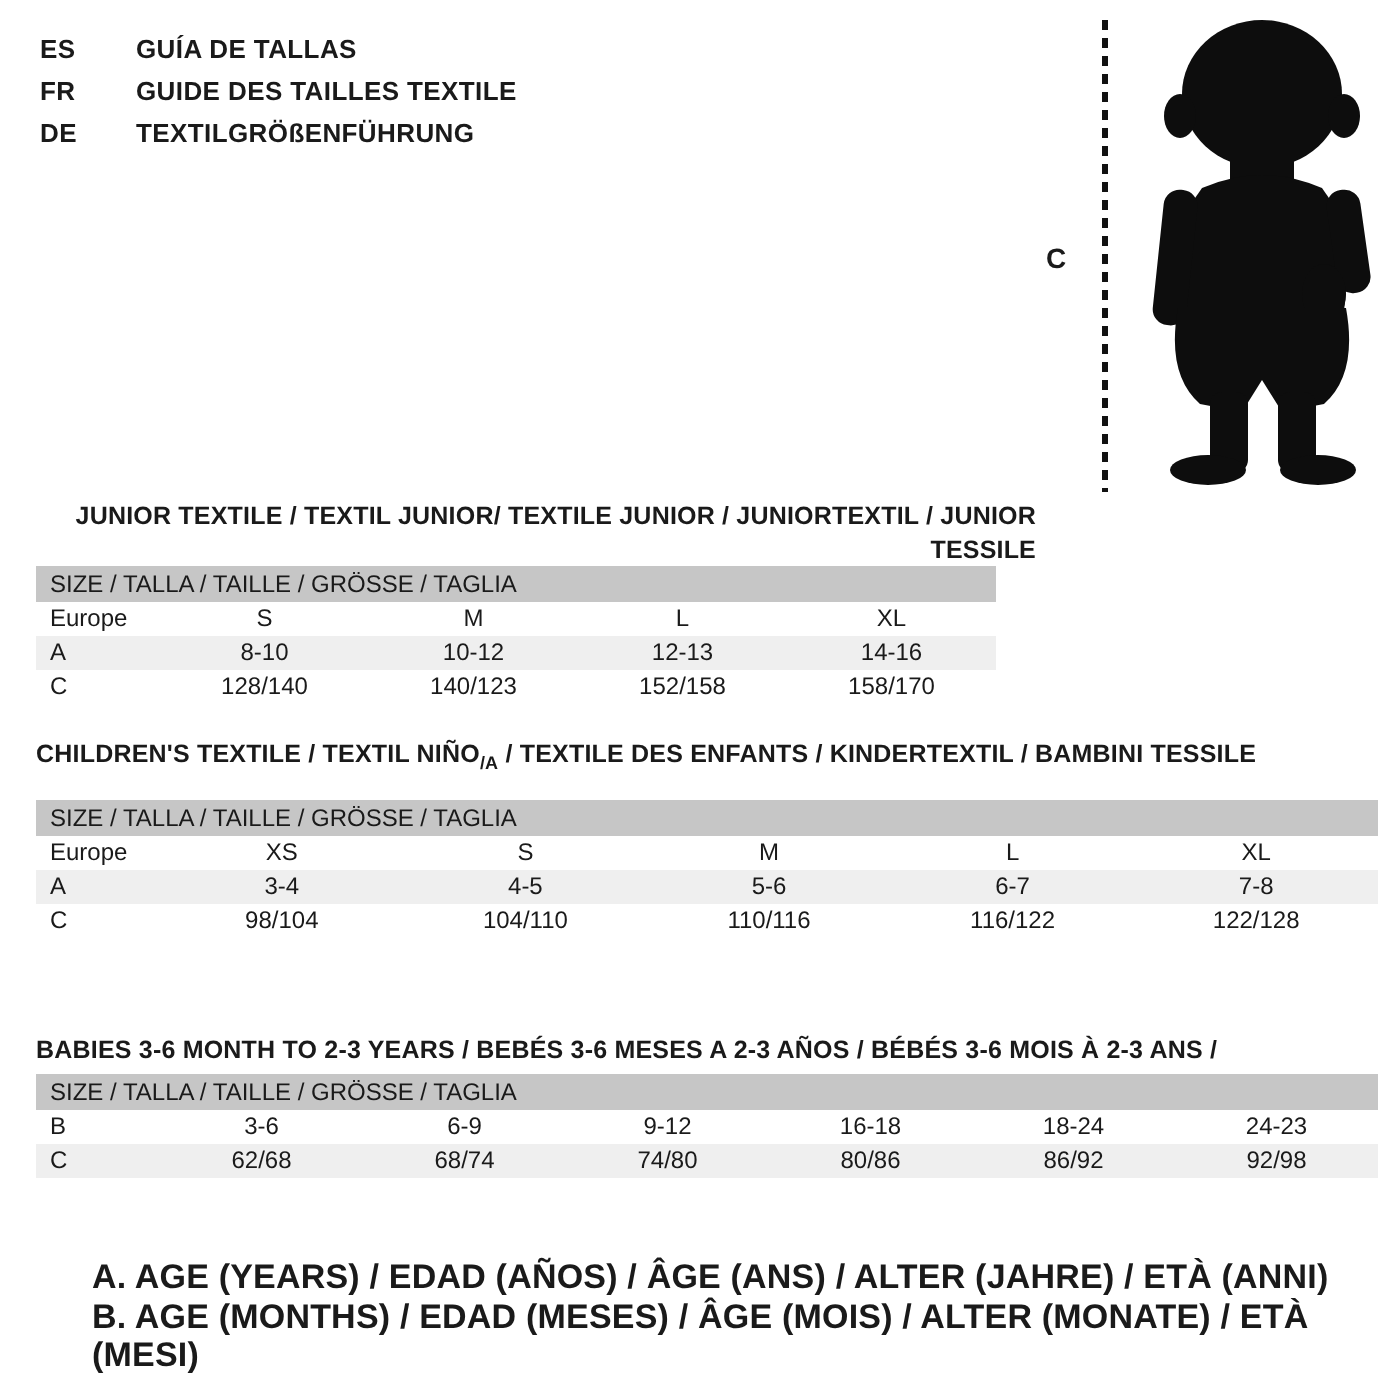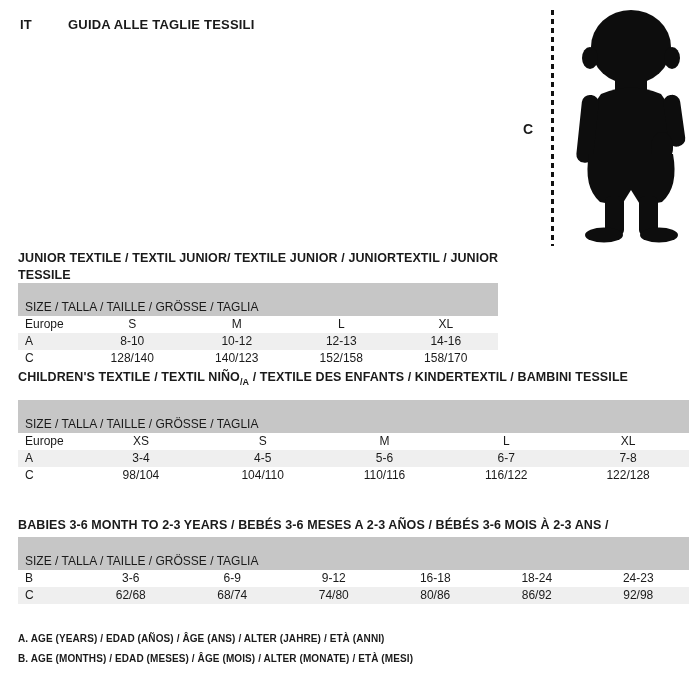--- a/index.html
+++ b/index.html
@@ -35,46 +35,52 @@
     line-height: 17px;
   }
   .size-table {
     position: absolute; left: 18px;
     border-collapse: collapse; table-layout: fixed;
     font-size: 12px; line-height: 17px;
   }
   .size-table th {
     background: #c6c6c6;
     font-weight: 400; text-align: left;
-    height: 18px; padding: 16px 0 0 7px;
+    height: 18px; padding: 0 0 0 7px;
     font-size: 12px;
   }
   .size-table td { height: 17px; text-align: center; }
   .size-table td.row-label { text-align: left; padding-left: 7px; }
   .size-table tr.shaded td { background: #efefef; }
   .label-col { width: 62px; }
 
   #table-junior   { top: 283px; width: 480px; }
-  #title-junior   { top: 250px; width: 500px; }
+  #title-junior   { top: 250px; width: 500px; text-align: right; }
   #table-children { top: 400px; width: 671px; }
   #title-children { top: 369px; width: 620px; }
   #table-babies   { top: 537px; width: 671px; }
   #title-babies   { top: 517px; width: 600px; }
   .sub-part { font-size: 9px; vertical-align: sub; }
 
   
   .footnotes { position: absolute; left: 18px; top: 629px; }
-  .footnote { font-size: 10px; font-weight: 700; line-height: 19.5px; letter-spacing: 0.1px; }
+  .footnote { font-size: 17px; font-weight: 700; line-height: 19.5px; letter-spacing: 0.1px; margin-left: 28px; }
 </style>
 </head>
 <body>
 
 <div class="lang-list">
   <div class="lang-row">
-    <span class="lang-code">IT</span><span>GUIDA ALLE TAGLIE TESSILI</span>
+    <span class="lang-code">ES</span><span>GUÍA DE TALLAS</span>
+  </div>
+  <div class="lang-row">
+    <span class="lang-code">FR</span><span>GUIDE DES TAILLES TEXTILE</span>
+  </div>
+  <div class="lang-row">
+    <span class="lang-code">DE</span><span>TEXTILGRÖßENFÜHRUNG</span>
   </div>
 </div>
 
 <span class="figure-label">C</span>
 <div class="dash-line"></div>
 <svg class="toddler" viewBox="0 0 132 238" aria-hidden="true">
   <g fill="#0d0d0d">
     <ellipse cx="66" cy="41" rx="40" ry="37"></ellipse>
     <ellipse cx="25" cy="52" rx="8" ry="11"></ellipse>
     <ellipse cx="107" cy="52" rx="8" ry="11"></ellipse>

